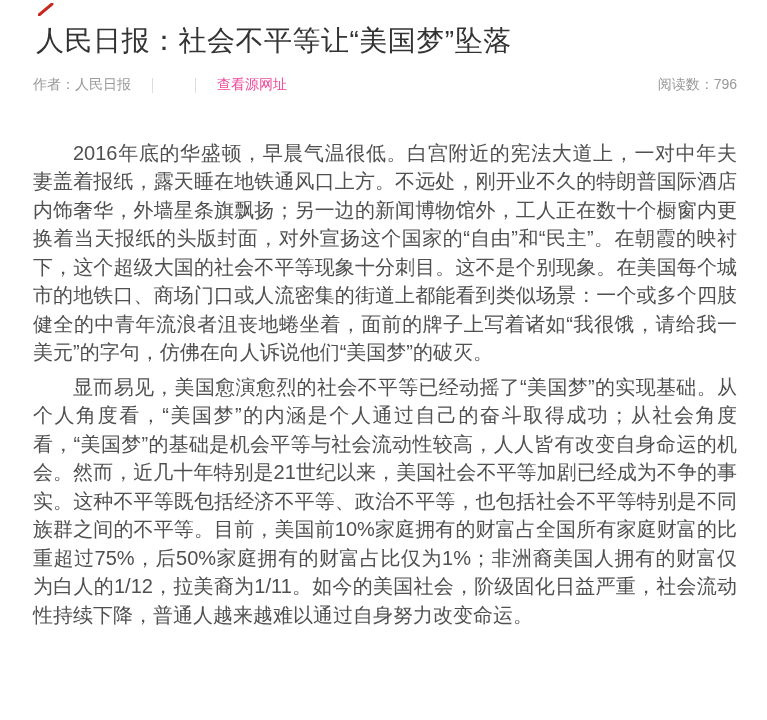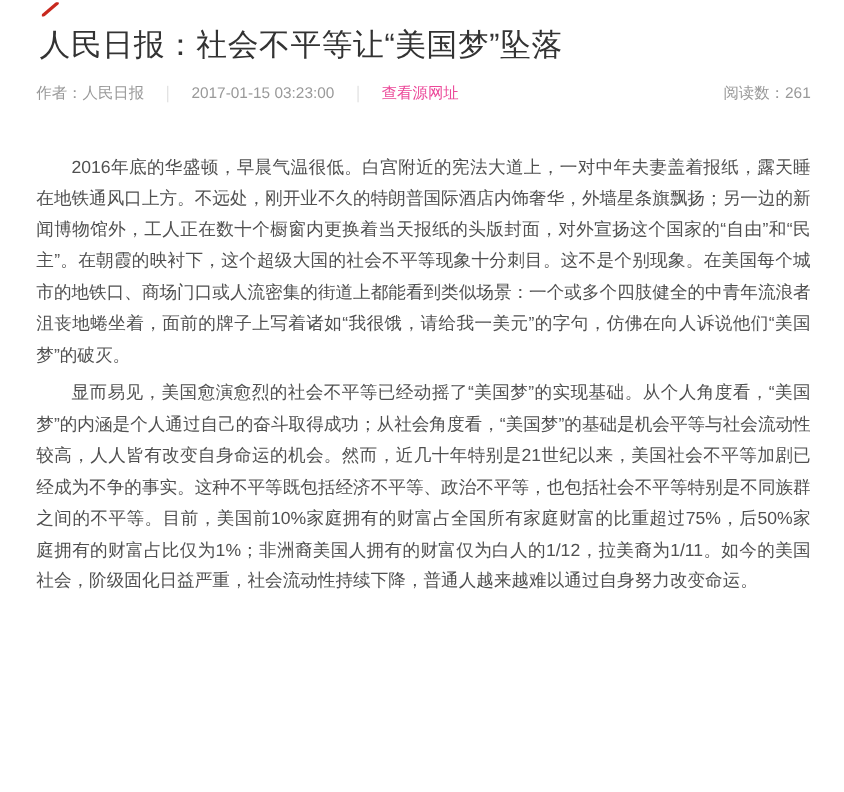--- a/index.html
+++ b/index.html
@@ -47,21 +47,21 @@
   .source-link {
     color: #ec4899;
     text-decoration: none;
     cursor: pointer;
   }
   .view-count {
     margin-left: auto;
   }
   .article-body {
     margin-top: 46px;
-    font-size: 16px;
+    font-size: 20px;
     line-height: 28.5px;
     color: #505050;
     text-align: justify;
   }
   .article-body p {
     text-indent: 2em;
     margin-bottom: 6px;
   }
 </style>
 </head>
@@ -73,24 +73,23 @@
     <svg width="16" height="13" viewBox="0 0 16 13">
       <path d="M1 12 L14 1" stroke="#c8281e" stroke-width="3" fill="none" stroke-linecap="round"></path>
     </svg>
   </span>
 
   <h1 class="article-title">人民日报：社会不平等让“美国梦”坠落</h1>
 
   <div class="meta-row">
     <span>作者：人民日报</span>
     <span class="meta-sep"></span>
-    <span>2017-01-15 03:23:00</span>
     <span class="meta-sep"></span>
     <a class="source-link">查看源网址</a>
-    <span class="view-count">阅读数：261</span>
+    <span class="view-count">阅读数：796</span>
   </div>
 
   <div class="article-body">
     <p>2016年底的华盛顿，早晨气温很低。白宫附近的宪法大道上，一对中年夫妻盖着报纸，露天睡在地铁通风口上方。不远处，刚开业不久的特朗普国际酒店内饰奢华，外墙星条旗飘扬；另一边的新闻博物馆外，工人正在数十个橱窗内更换着当天报纸的头版封面，对外宣扬这个国家的“自由”和“民主”。在朝霞的映衬下，这个超级大国的社会不平等现象十分刺目。这不是个别现象。在美国每个城市的地铁口、商场门口或人流密集的街道上都能看到类似场景：一个或多个四肢健全的中青年流浪者沮丧地蜷坐着，面前的牌子上写着诸如“我很饿，请给我一美元”的字句，仿佛在向人诉说他们“美国梦”的破灭。</p>
     <p>显而易见，美国愈演愈烈的社会不平等已经动摇了“美国梦”的实现基础。从个人角度看，“美国梦”的内涵是个人通过自己的奋斗取得成功；从社会角度看，“美国梦”的基础是机会平等与社会流动性较高，人人皆有改变自身命运的机会。然而，近几十年特别是21世纪以来，美国社会不平等加剧已经成为不争的事实。这种不平等既包括经济不平等、政治不平等，也包括社会不平等特别是不同族群之间的不平等。目前，美国前10%家庭拥有的财富占全国所有家庭财富的比重超过75%，后50%家庭拥有的财富占比仅为1%；非洲裔美国人拥有的财富仅为白人的1/12，拉美裔为1/11。如今的美国社会，阶级固化日益严重，社会流动性持续下降，普通人越来越难以通过自身努力改变命运。</p>
   </div>
 
 </div>
 
 </body></html>

